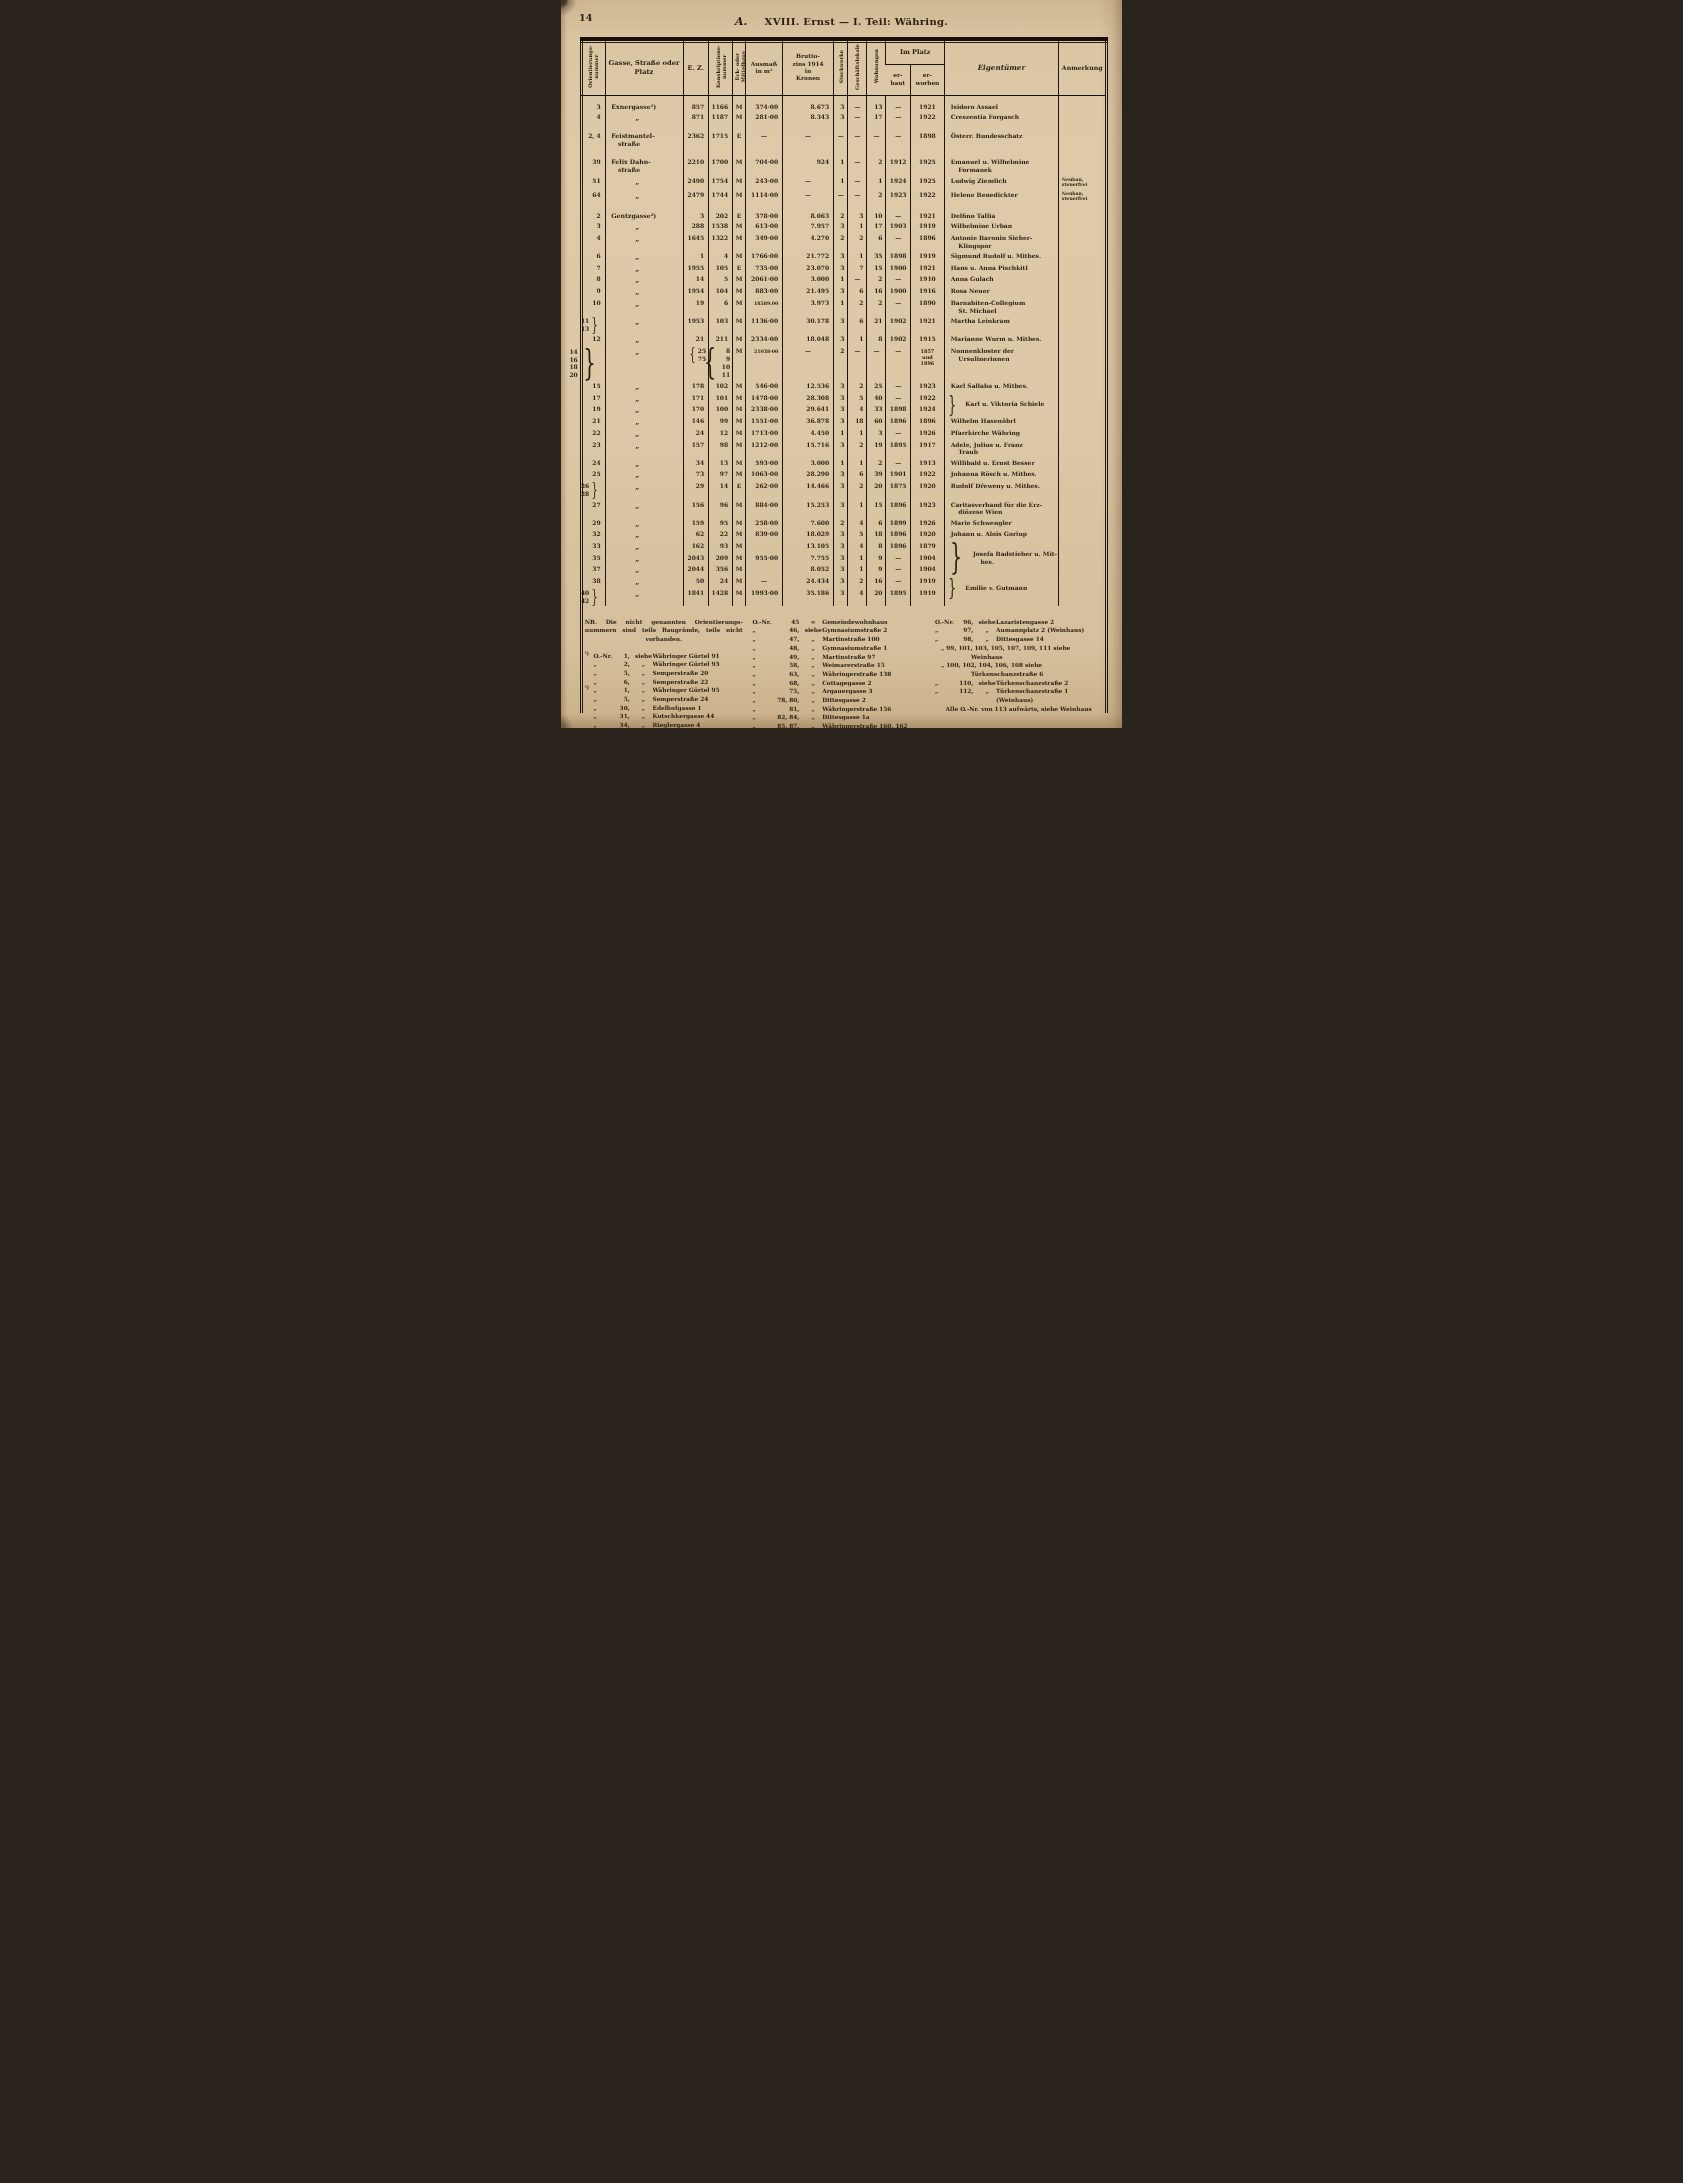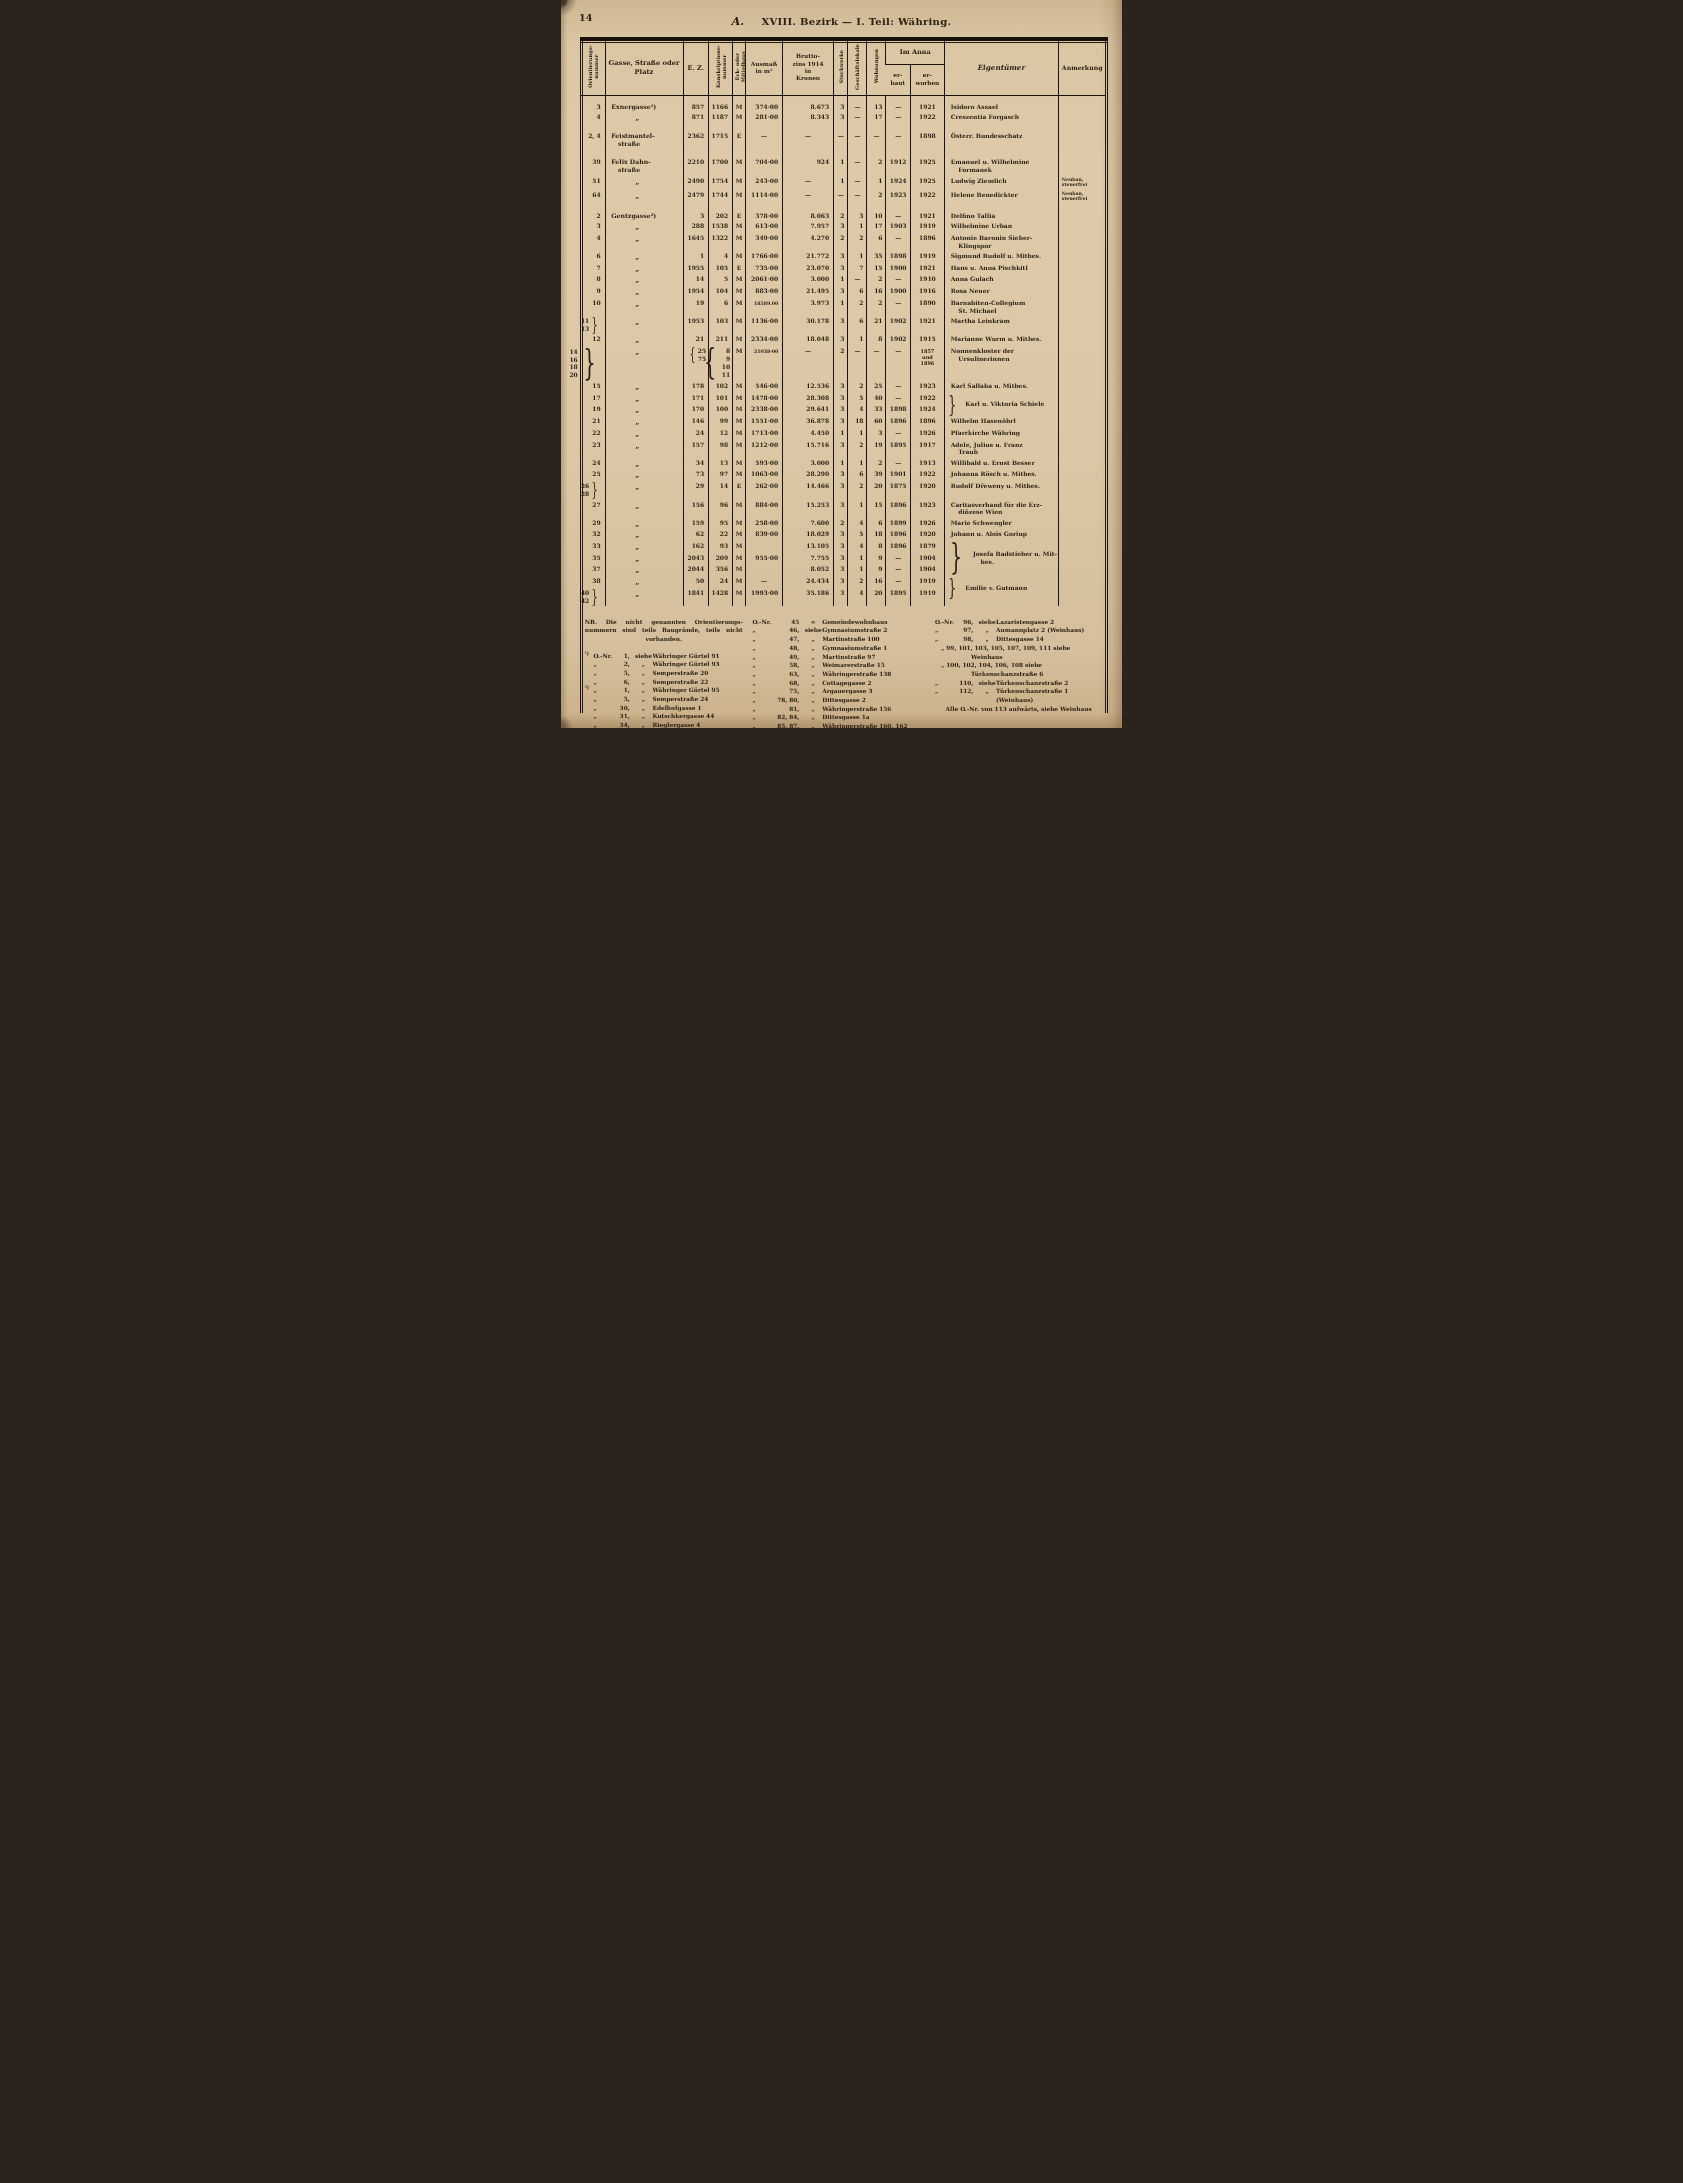--- a/index.html
+++ b/index.html
@@ -106,21 +106,21 @@
   .fcol2 .fa,.fcol3 .fa{width:22px;}
   .fn-flow{padding-left:36px;text-indent:-30px;}
   .fn-text{text-align:center;margin-top:0.5px;}
 </style>
 </head>
 <body>
 
 <div class="page">
   <div class="pagenum">14</div>
   <div class="title">
-    <span class="title-a">A.</span><span class="title-main">XVIII. Bezirk — I. Teil: Währing.</span>
+    <span class="title-a">A.</span><span class="title-main">XVIII. Ernst — I. Teil: Währing.</span>
   </div>
 
   <div class="frame">
     <div class="topline"></div>
 
     <table class="register">
       <colgroup>
         <col class="c-onr">
           <col class="c-street">
           <col class="c-ez">
@@ -149,21 +149,21 @@
 Mittelhaus</div></th>
           <th rowspan="2" class="pre">Ausmaß
 in m²</th>
           <th rowspan="2" class="pre">Brutto-
 zins 1914
 in
 Kronen</th>
           <th rowspan="2"><div class="vert">Stockwerke</div></th>
           <th rowspan="2"><div class="vert">Geschäftslokale</div></th>
           <th rowspan="2"><div class="vert">Wohnungen</div></th>
-          <th colspan="2" class="jahre">Im Anna</th>
+          <th colspan="2" class="jahre">Im Platz</th>
           <th rowspan="2" class="h-owner">Eigentümer</th>
           <th rowspan="2" class="h-anm">Anmerkung</th>
         </tr>
         <tr class="r2">
           <th class="pre sub">er-
 baut</th>
           <th class="pre sub">er-
 worben</th>
         </tr>
       </thead>

